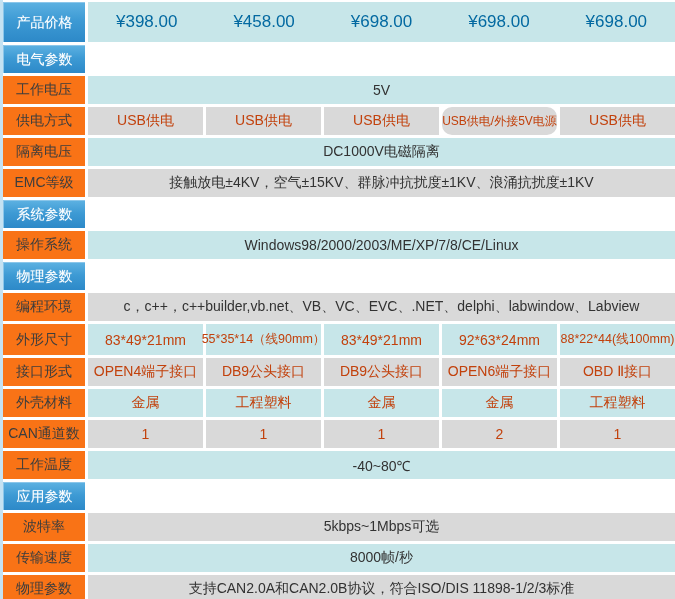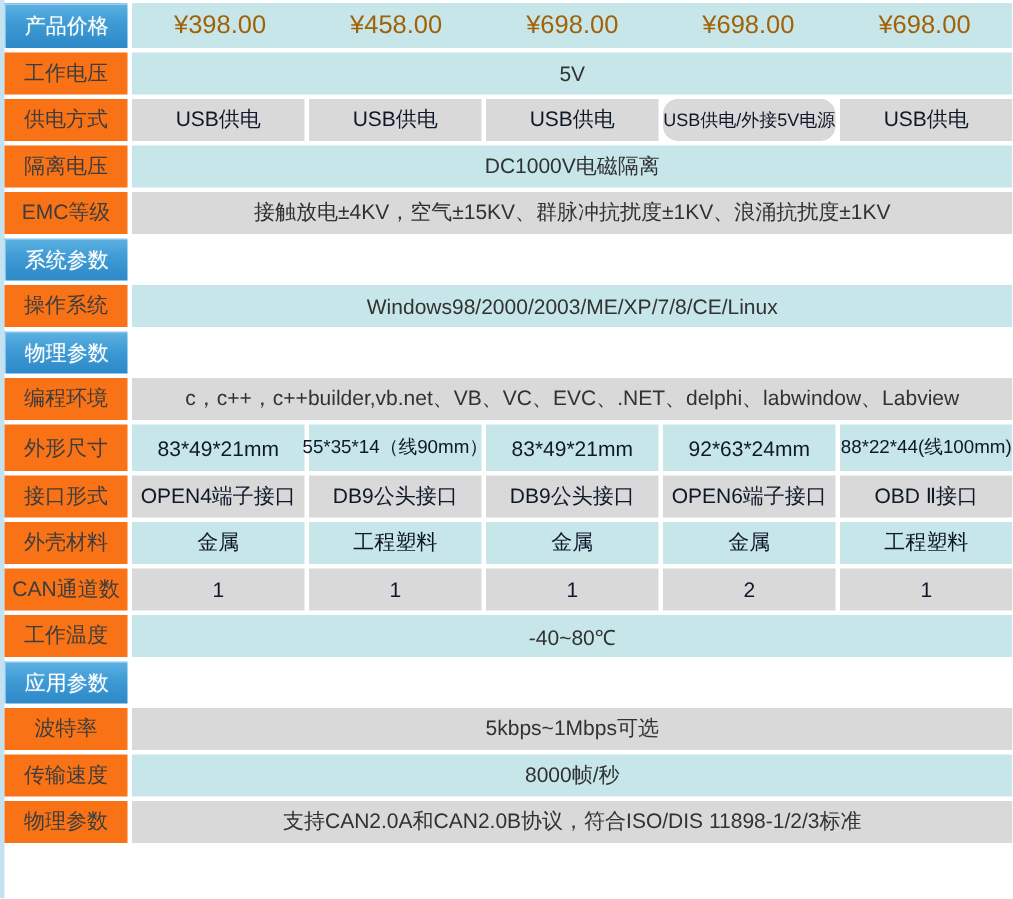--- a/index.html
+++ b/index.html
@@ -9,21 +9,21 @@
     font-family:"Liberation Sans", sans-serif;
     overflow:hidden;
   }
   .page {
     box-sizing:border-box;
     width:675px; height:599px;
     padding:2px 0 0 0;
     border-left:3px solid #c5e2f2;
   }
   .row { display:flex; height:28px; margin-bottom:3px; }
-  .row.r-price { height:30px; }
+  .row.r-price { height:40px; }
   .row.r-tall  { height:31px; }
 
   .label-cell {
     width:82px; flex-shrink:0;
     margin-right:3px;
     display:flex; align-items:center; justify-content:center;
     font-size:14px; color:#3d3d3d;
     background:#f97316;
     white-space:nowrap;
   }
@@ -37,31 +37,31 @@
   }
   .data-area { flex:1; display:flex; min-width:0; }
   .data-area.cells { gap:3px; }
 
   .strip {
     flex:1; display:flex; align-items:center; justify-content:center;
     font-size:14px; color:#323232; text-align:center;
   }
   .cell {
     flex:1; display:flex; align-items:center; justify-content:center;
-    font-size:14px; color:#0f172a; text-align:center;
+    font-size:14px; color:#c2410c; text-align:center;
     min-width:0; white-space:nowrap;
   }
   .teal  { background:#c7e6e9; }
   .gray  { background:#d9d9d9; }
   .white { background:#ffffff; }
 
   .price-strip { justify-content:stretch; }
   .price-strip .price {
     flex:1; display:flex; align-items:center; justify-content:center;
-    font-size:17px; color:#a16207;
+    font-size:17px; color:#0369a1;
   }
   .cell.small { font-size:12px;border-radius:10px; }
   .cell.two-line {
     flex-direction:row; justify-content:center;
     font-size:12.5px; line-height:1.15;
   }
 </style>
 </head>
 <body>
 
@@ -73,20 +73,24 @@
       <div class="strip teal price-strip">
         <span class="price">¥398.00</span>
         <span class="price">¥458.00</span>
         <span class="price">¥698.00</span>
         <span class="price">¥698.00</span>
         <span class="price">¥698.00</span>
       </div>
     </div>
   </div>
 
+  <div class="row">
+    <div class="label-cell header-box">电气参数</div>
+    <div class="data-area white"></div>
+  </div>
 
   <div class="row">
     <div class="label-cell">工作电压</div>
     <div class="data-area">
       <div class="strip teal">5V</div>
     </div>
   </div>
 
   <div class="row">
     <div class="label-cell">供电方式</div>

